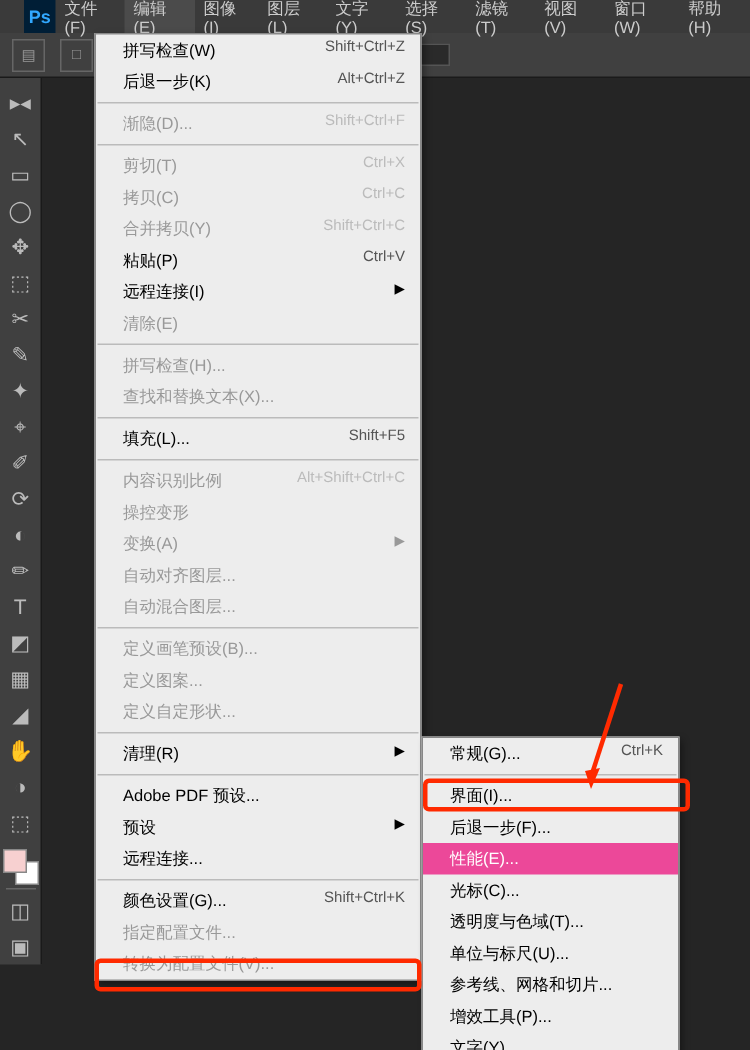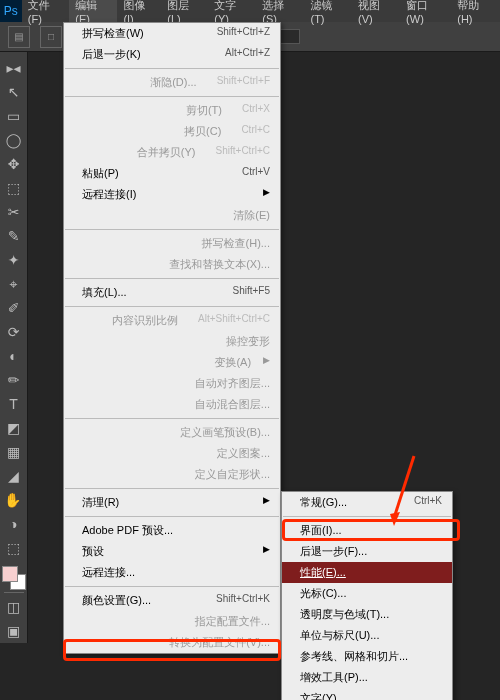--- a/index.html
+++ b/index.html
@@ -1,41 +1,41 @@
 <!DOCTYPE html>
 <html><head>
   <meta charset="utf-8">
   <style>
     * { margin: 0; padding: 0; box-sizing: border-box; font-family: "Microsoft YaHei", sans-serif; }
     body { width: 500px; height: 700px; background: #252525; overflow: hidden; position: relative; }
     
     .menubar { background: #3a3a3a; height: 22px; display: flex; align-items: center; font-size: 11px; color: #ccc; }
-    .ps-logo { width: 22px; height: 22px; background: #001e36; color: #31a8ff; display: flex; align-items: center; justify-content: center; font-weight: normal; font-size: 12px; }
+    .ps-logo { width: 22px; height: 22px; background: #001e36; color: #31a8ff; display: flex; align-items: center; justify-content: center; font-weight: bold; font-size: 12px; margin-left: 16px; }
     .menubar-item { padding: 0 6px; cursor: default; }
     .menubar-item.active { background: #4b4b4b; }
     
     .options-bar { background: #404040; height: 30px; display: flex; align-items: center; padding: 0 8px; gap: 10px; border-bottom: 1px solid #1a1a1a; }
     .opt-icon { width: 22px; height: 22px; border: 1px solid #666; display: flex; align-items: center; justify-content: center; color: #999; font-size: 10px; }
     .opt-field { display: flex; align-items: center; gap: 3px; font-size: 11px; color: #aaa; }
     .opt-select { background: #2a2a2a; color: #ccc; border: 1px solid #555; font-size: 10px; padding: 1px 3px; width: 48px; }
     .opt-input { background: #2a2a2a; color: #ccc; border: 1px solid #555; font-size: 10px; padding: 1px 3px; width: 36px; }
     
     .canvas-area { position: absolute; top: 52px; left: 28px; right: 0; bottom: 0; background: #252525; }
     
     .toolbar { position: absolute; top: 52px; left: 0; width: 28px; background: #404040; display: flex; flex-direction: column; align-items: center; padding-top: 4px; gap: 0; border-right: 1px solid #1a1a1a; }
     .tool { width: 24px; height: 24px; display: flex; align-items: center; justify-content: center; color: #bbb; font-size: 14px; cursor: pointer; }
     .color-swatches { margin-top: 6px; position: relative; width: 24px; height: 24px; }
     .swatch-fg { width: 16px; height: 16px; background: #f7d0d0; border: 1px solid #888; position: absolute; top: 0; left: 0; z-index: 2; }
     .swatch-bg { width: 16px; height: 16px; background: #fff; border: 1px solid #888; position: absolute; bottom: 0; right: 0; }
     .tool-divider { width: 20px; height: 1px; background: #666; margin: 2px 0; }
     
     .menu { position: absolute; background: #ededed; border: 1px solid #888; box-shadow: 2px 2px 5px rgba(0,0,0,0.4); font-size: 11px; color: #000; min-width: 218px; }
     .menu-item { display: flex; padding: 3px 10px 3px 18px; cursor: default; white-space: nowrap; }
-    .menu-item.highlighted { background: #7f1d1d; color: #fff; text-decoration: underline; }
-    .menu-item.disabled { color: #999; text-align: right; }
+    .menu-item.highlighted { background: #ec4899; color: #fff; }
+    .menu-item.disabled { color: #999; }
     .menu-label { flex: 1; }
     .menu-shortcut { margin-left: 20px; color: #555; font-size: 10px; }
     .menu-item.disabled .menu-shortcut { color: #bbb; }
     .menu-arrow { margin-left: 12px; font-size: 9px; }
     .menu-sep { height: 1px; background: #bbb; margin: 3px 1px; }
     
     .edit-menu { top: 22px; left: 63px; }
     .sub-menu { top: 491px; left: 281px; min-width: 172px; }
     
     .red-box { position: absolute; border: 3px solid #ff2a00; border-radius: 4px; pointer-events: none; }

